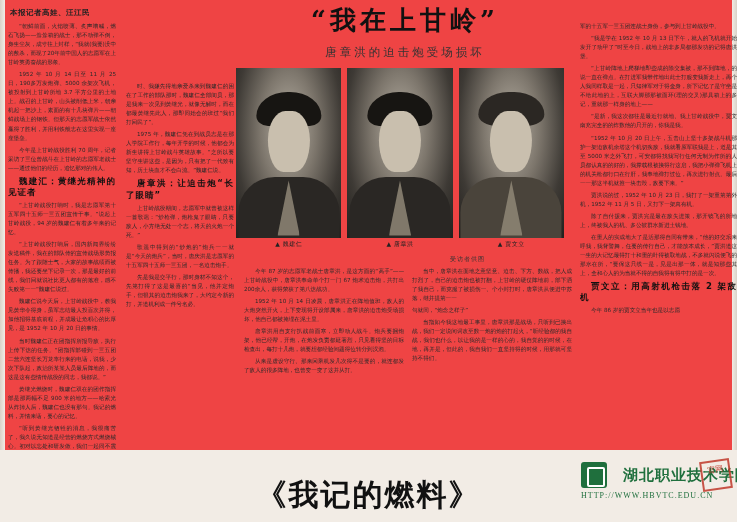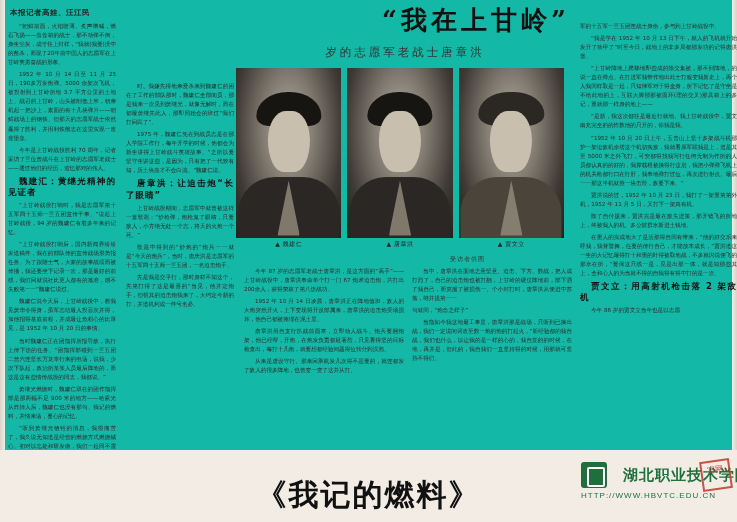--- a/index.html
+++ b/index.html
@@ -6,21 +6,21 @@
   body{
     width:737px;height:522px;
     background:#efe9e2;
     font-family:"DejaVu Sans","Liberation Sans",sans-serif;
     color:#1b1b1b;
     overflow:hidden;
     position:relative;
   }
   .page{
     position:absolute;inset:0;
-    background:#14b8a6;
+    background:#ef4444;
     padding:6px 8px 0 8px;
     box-sizing:border-box;
   }
   
   .byline{
     font-size:7.5px;
     letter-spacing:0.5px;
     color:#222;
     margin:2px 0 2px 2px;
     font-weight:bold;
@@ -31,21 +31,20 @@
     left:240px;top:6px;width:330px;
     text-align:center;
   }
   .headline{
     font-family:"DejaVu Serif","Liberation Serif",serif;
     font-size:26px;
     font-weight:bold;
     letter-spacing:4px;
     color:#111;
     line-height:1.1;
-    text-align:right;
   }
   .subheadline{
     margin-top:10px;
     font-size:11.5px;
     letter-spacing:3px;
     color:#333;
   }
   
   .cols{
     position:absolute;
@@ -172,21 +171,21 @@
     width:14px;height:16px;border:2px solid #fff;border-radius:2px;
   }
   .wm-cn{
     font-size:15px;font-weight:bold;color:#1f6f3d;
     letter-spacing:1px;font-family:"DejaVu Serif","Liberation Serif",serif;
     white-space:nowrap;
   }
   .wm-url{
     margin-top:3px;
     font-size:8px;color:#1f6f3d;letter-spacing:1px;
-    font-family:Liberation Sans, sans-serif;
+    font-family:Liberation Serif, serif;
   }
   .wm-stamp{
     position:absolute;right:0;top:-2px;
     width:30px;height:30px;border:2px solid #c0392b;
     color:#c0392b;font-size:8px;line-height:13px;
     text-align:center;padding-top:1px;box-sizing:border-box;
     transform:rotate(-8deg);opacity:.85;
   }
   .edge-l,.edge-r{
     position:absolute;top:0;bottom:0;width:5px;
@@ -200,21 +199,21 @@
 
 <div class="page">
 
   <div class="edge-l"></div>
   <div class="edge-r"></div>
 
   <div class="byline">本报记者高娃、汪江民</div>
 
   <div class="headline-wrap">
     <div class="headline">“我在上甘岭”</div>
-    <div class="subheadline">岁的志愿军老战士唐章洪</div>
+    <div class="subheadline">唐章洪的迫击炮受场损坏</div>
   </div>
 
   <div class="cols">
 
     <div class="col c2">
       <p>时、我嫌先得地亲爱杀来到魏建仁的困在了工作的部队那时，魏建仁全部间员，那是我来一次见到黄继光，就像无解时，而在都最黄继先此人，那即同始会的班过“我们打回民了”。</p>
       <p>1975 年，魏建仁凭在到战员志是在那人学院工作行，每年开学的时候，他都会为新生讲得上甘岭战斗英雄故事。“之所以要坚守生讲这些，是因为，只有把了一代致有知，历土块血才不会白流。”魏建仁说。</p>
       <p class="sub-title">唐章洪：让迫击炮“长了眼睛”</p>
       <p>上甘岭战役期间，志愿军中就曾被这样一首歌谣：“炒枪弹，炮枪鬼了眼睛，只要敌人，小方绝无处一个志，将天的火炮一个死。”</p>
       <p>歌遥中得到的“炒炮的”炮兵一一就是“今天的炮兵”，当时，唐庆洪是志愿军的十五军四十五师一三五团，一名迫击炮手。</p>

